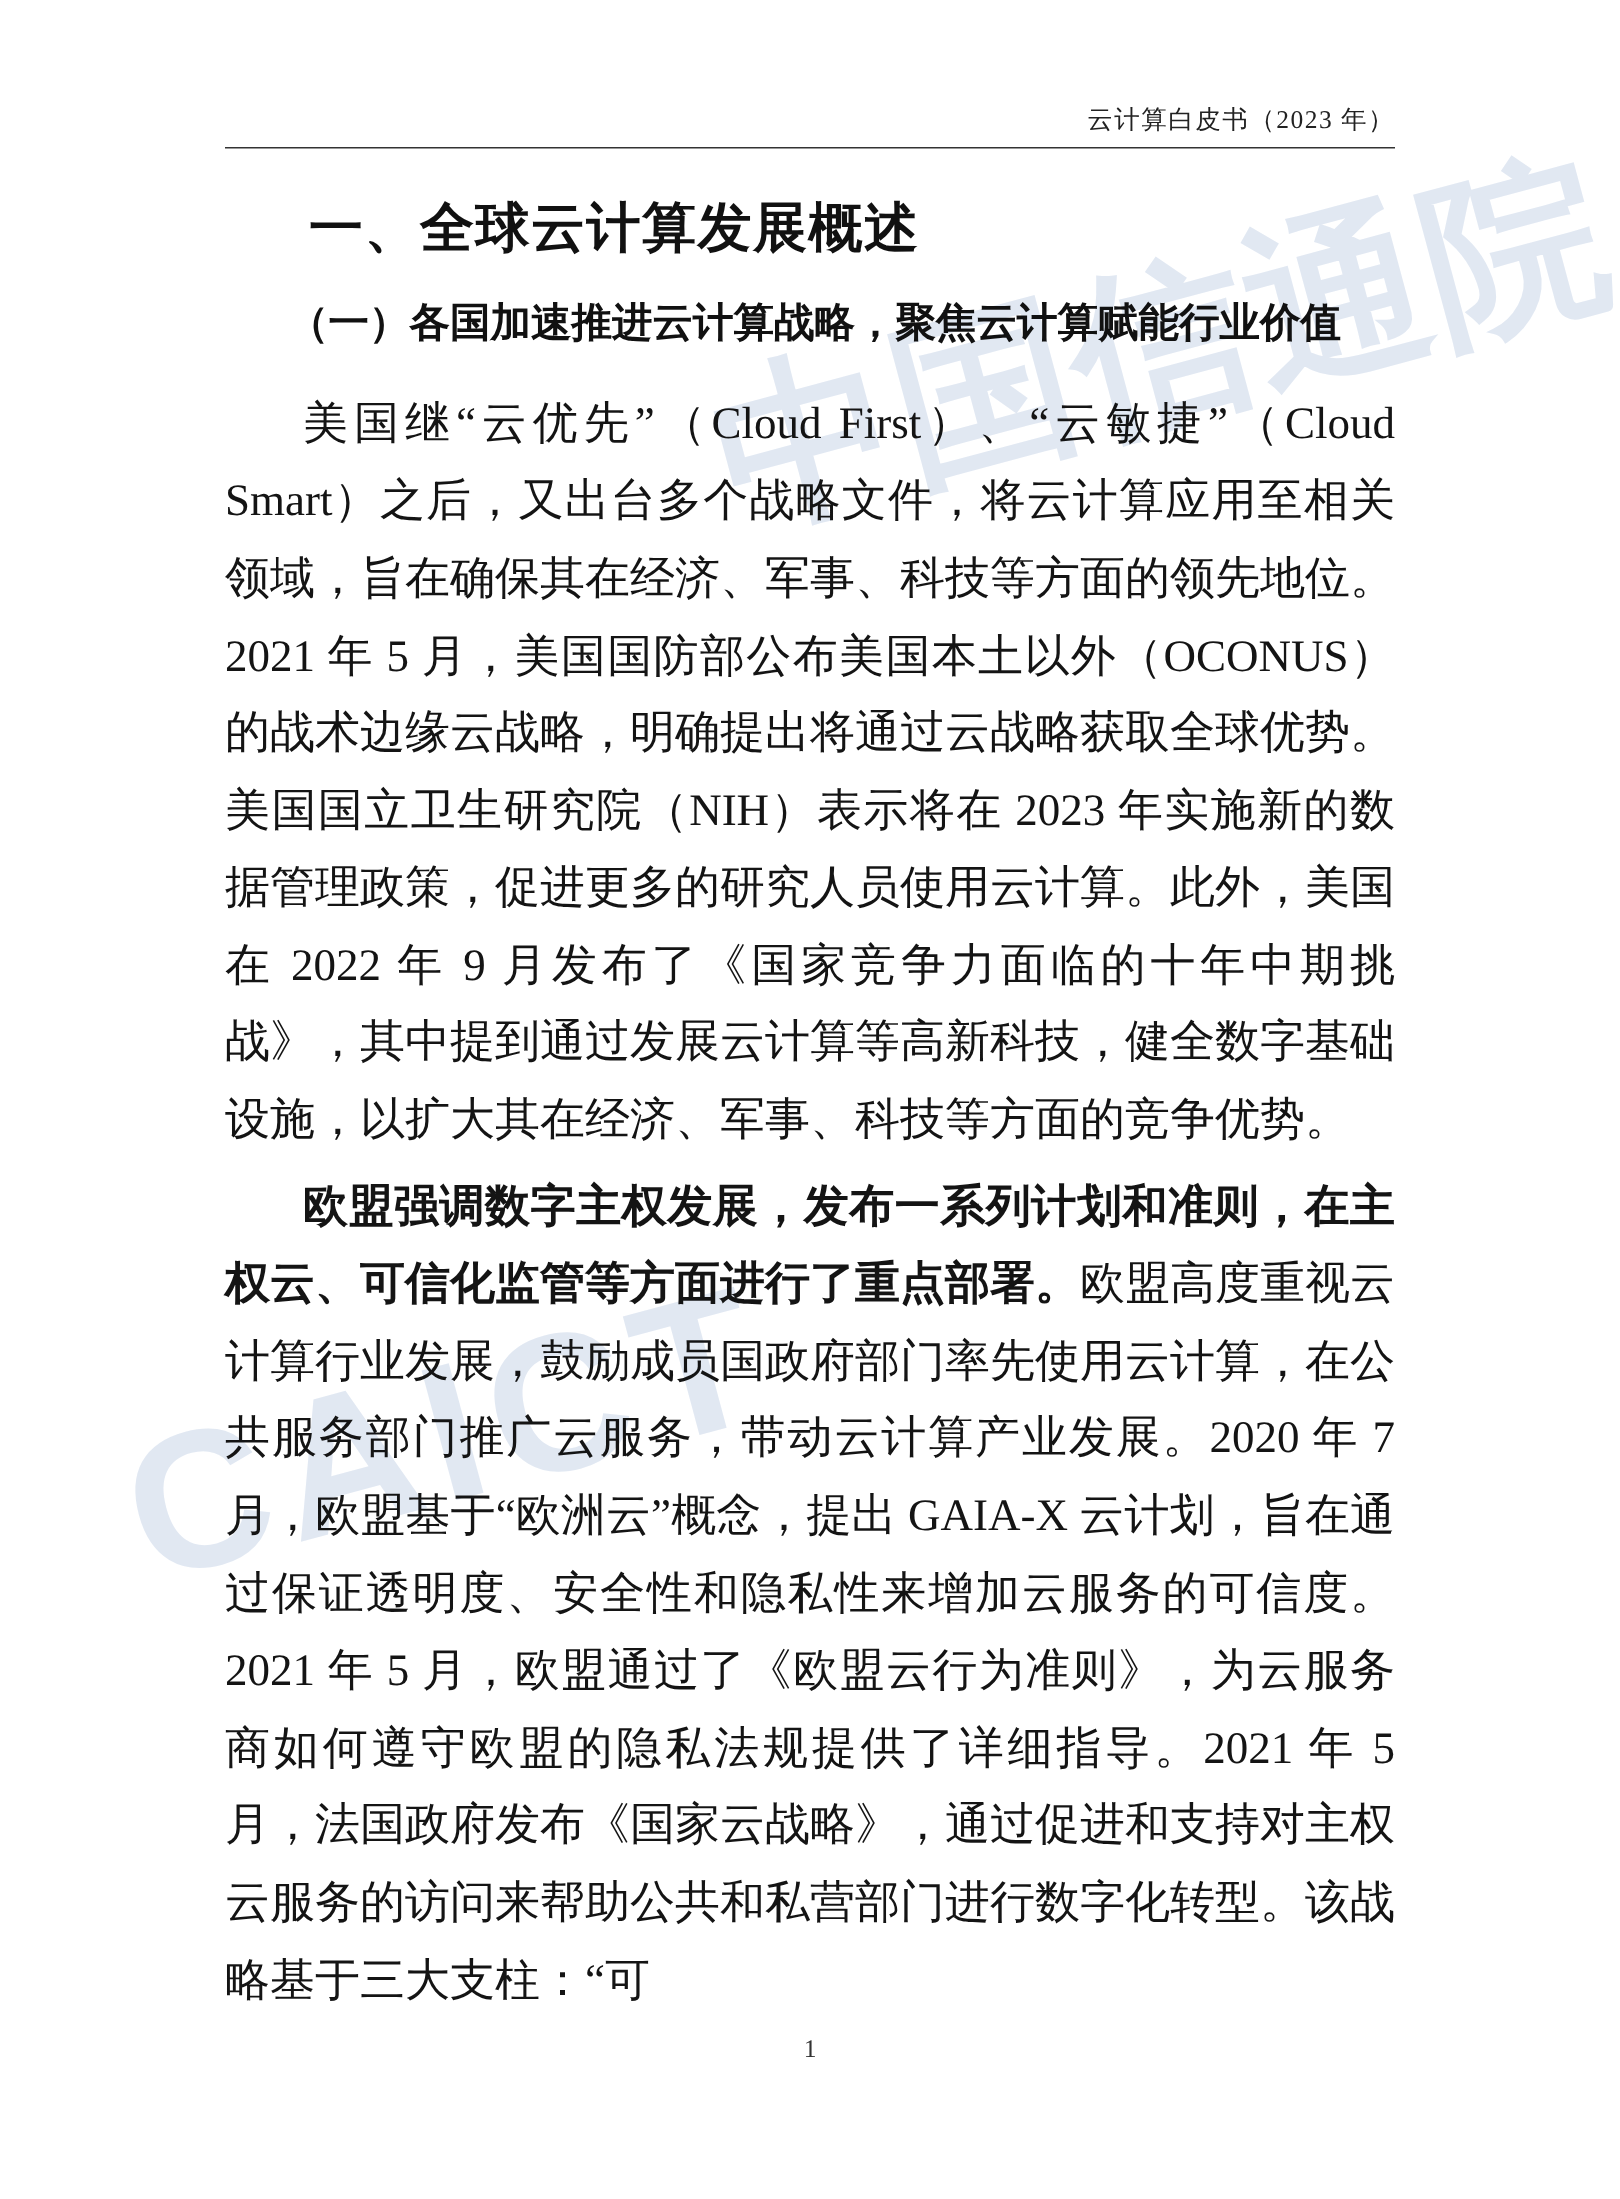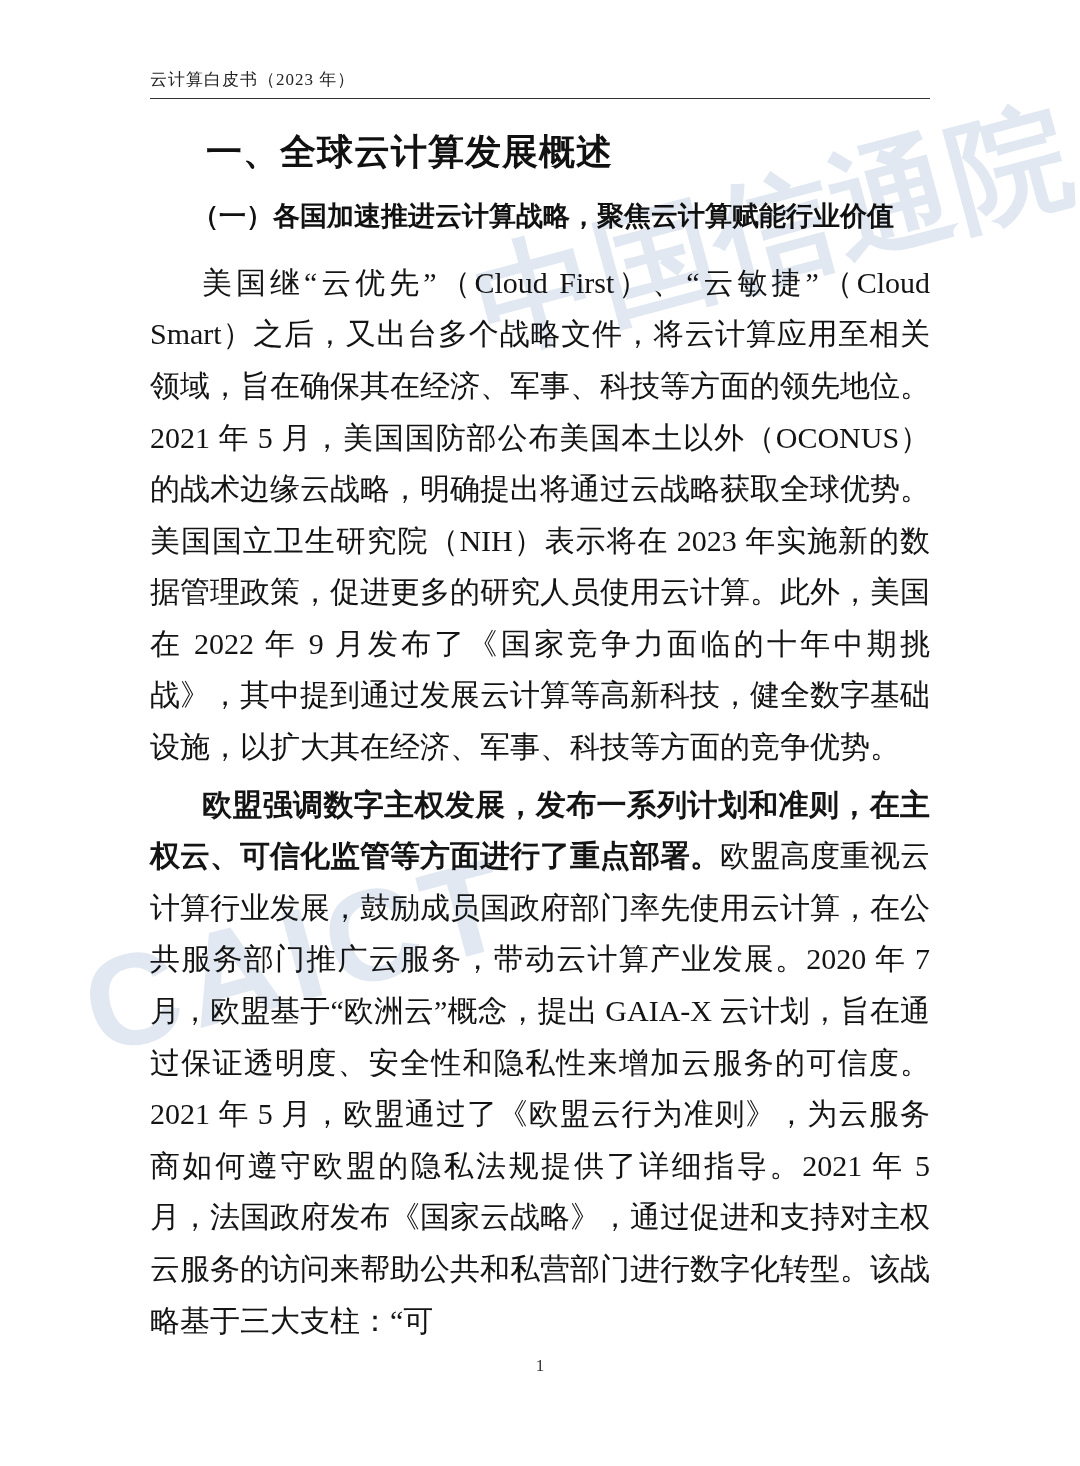--- a/index.html
+++ b/index.html
@@ -51,21 +51,21 @@
   }
   .content {
     position: relative;
     z-index: 2;
   }
   .header {
     position: absolute;
     left: 150px;
     top: 68px;
     width: 780px;
-    text-align: left;
+    text-align: right;
   }
   .header-title {
     font-size: 17px;
     font-family: "Liberation Serif", serif;
     color: #222;
     letter-spacing: 1px;
   }
   .header-rule {
     position: absolute;
     left: 150px;

